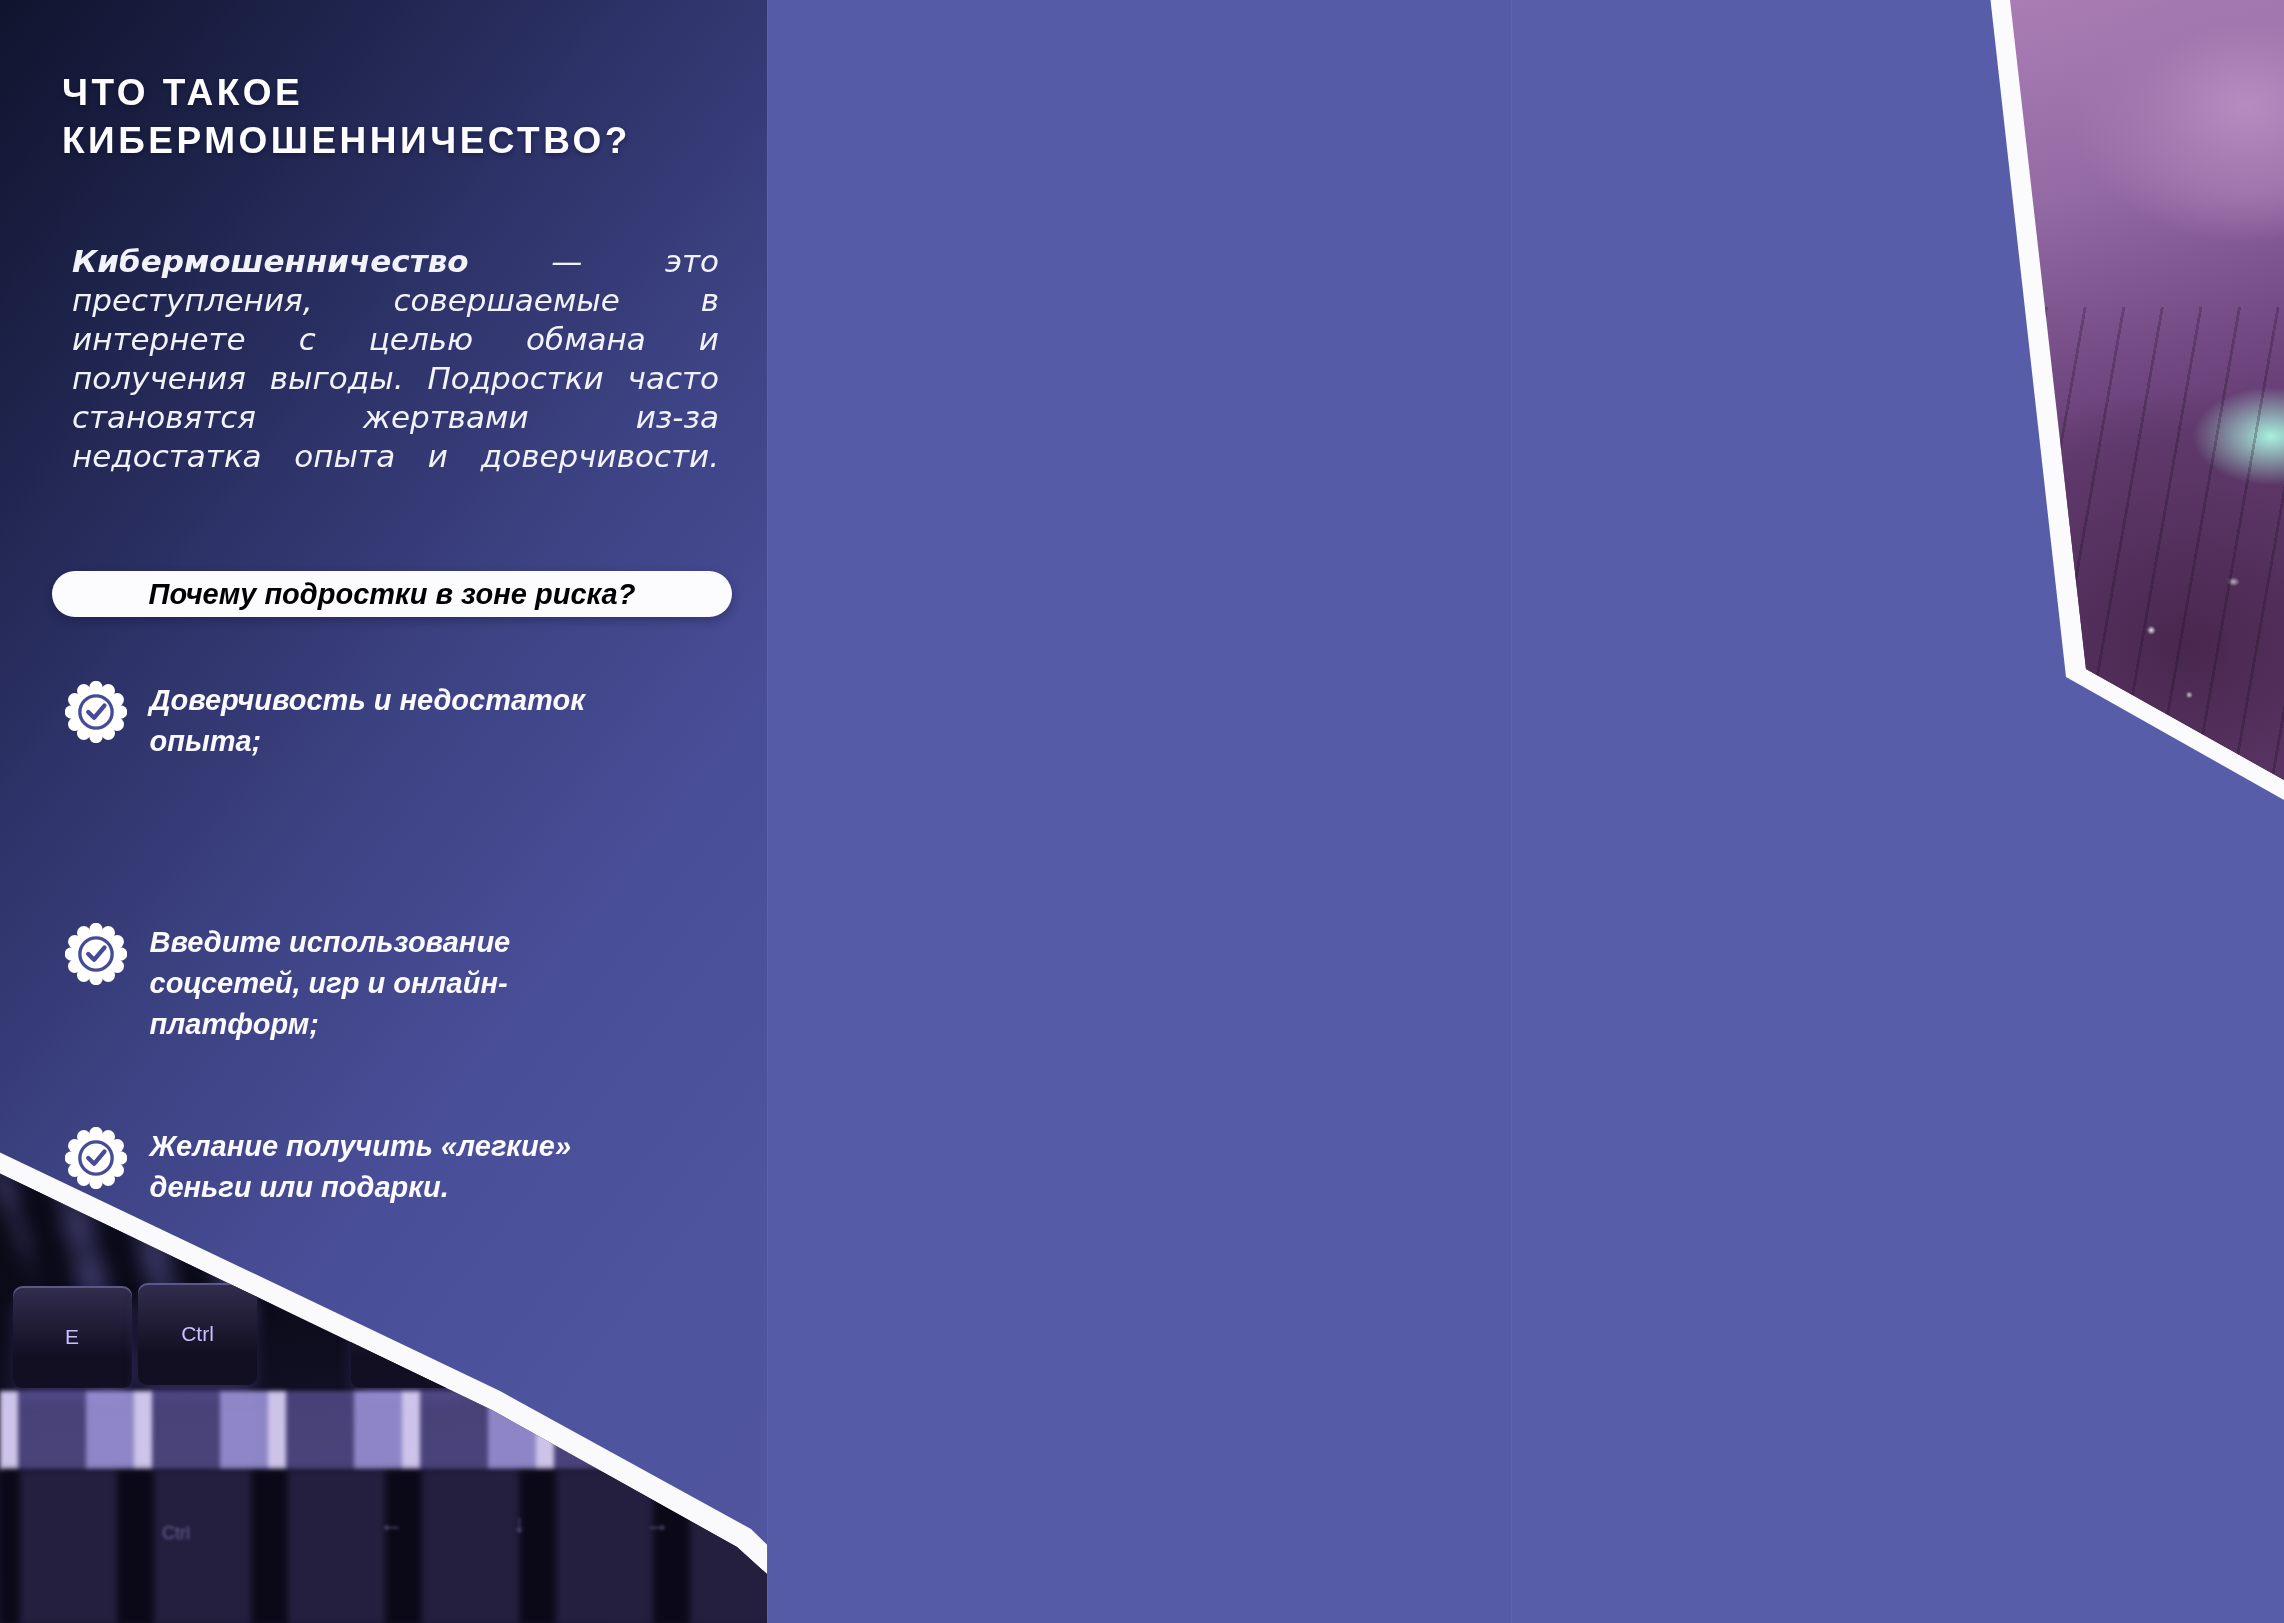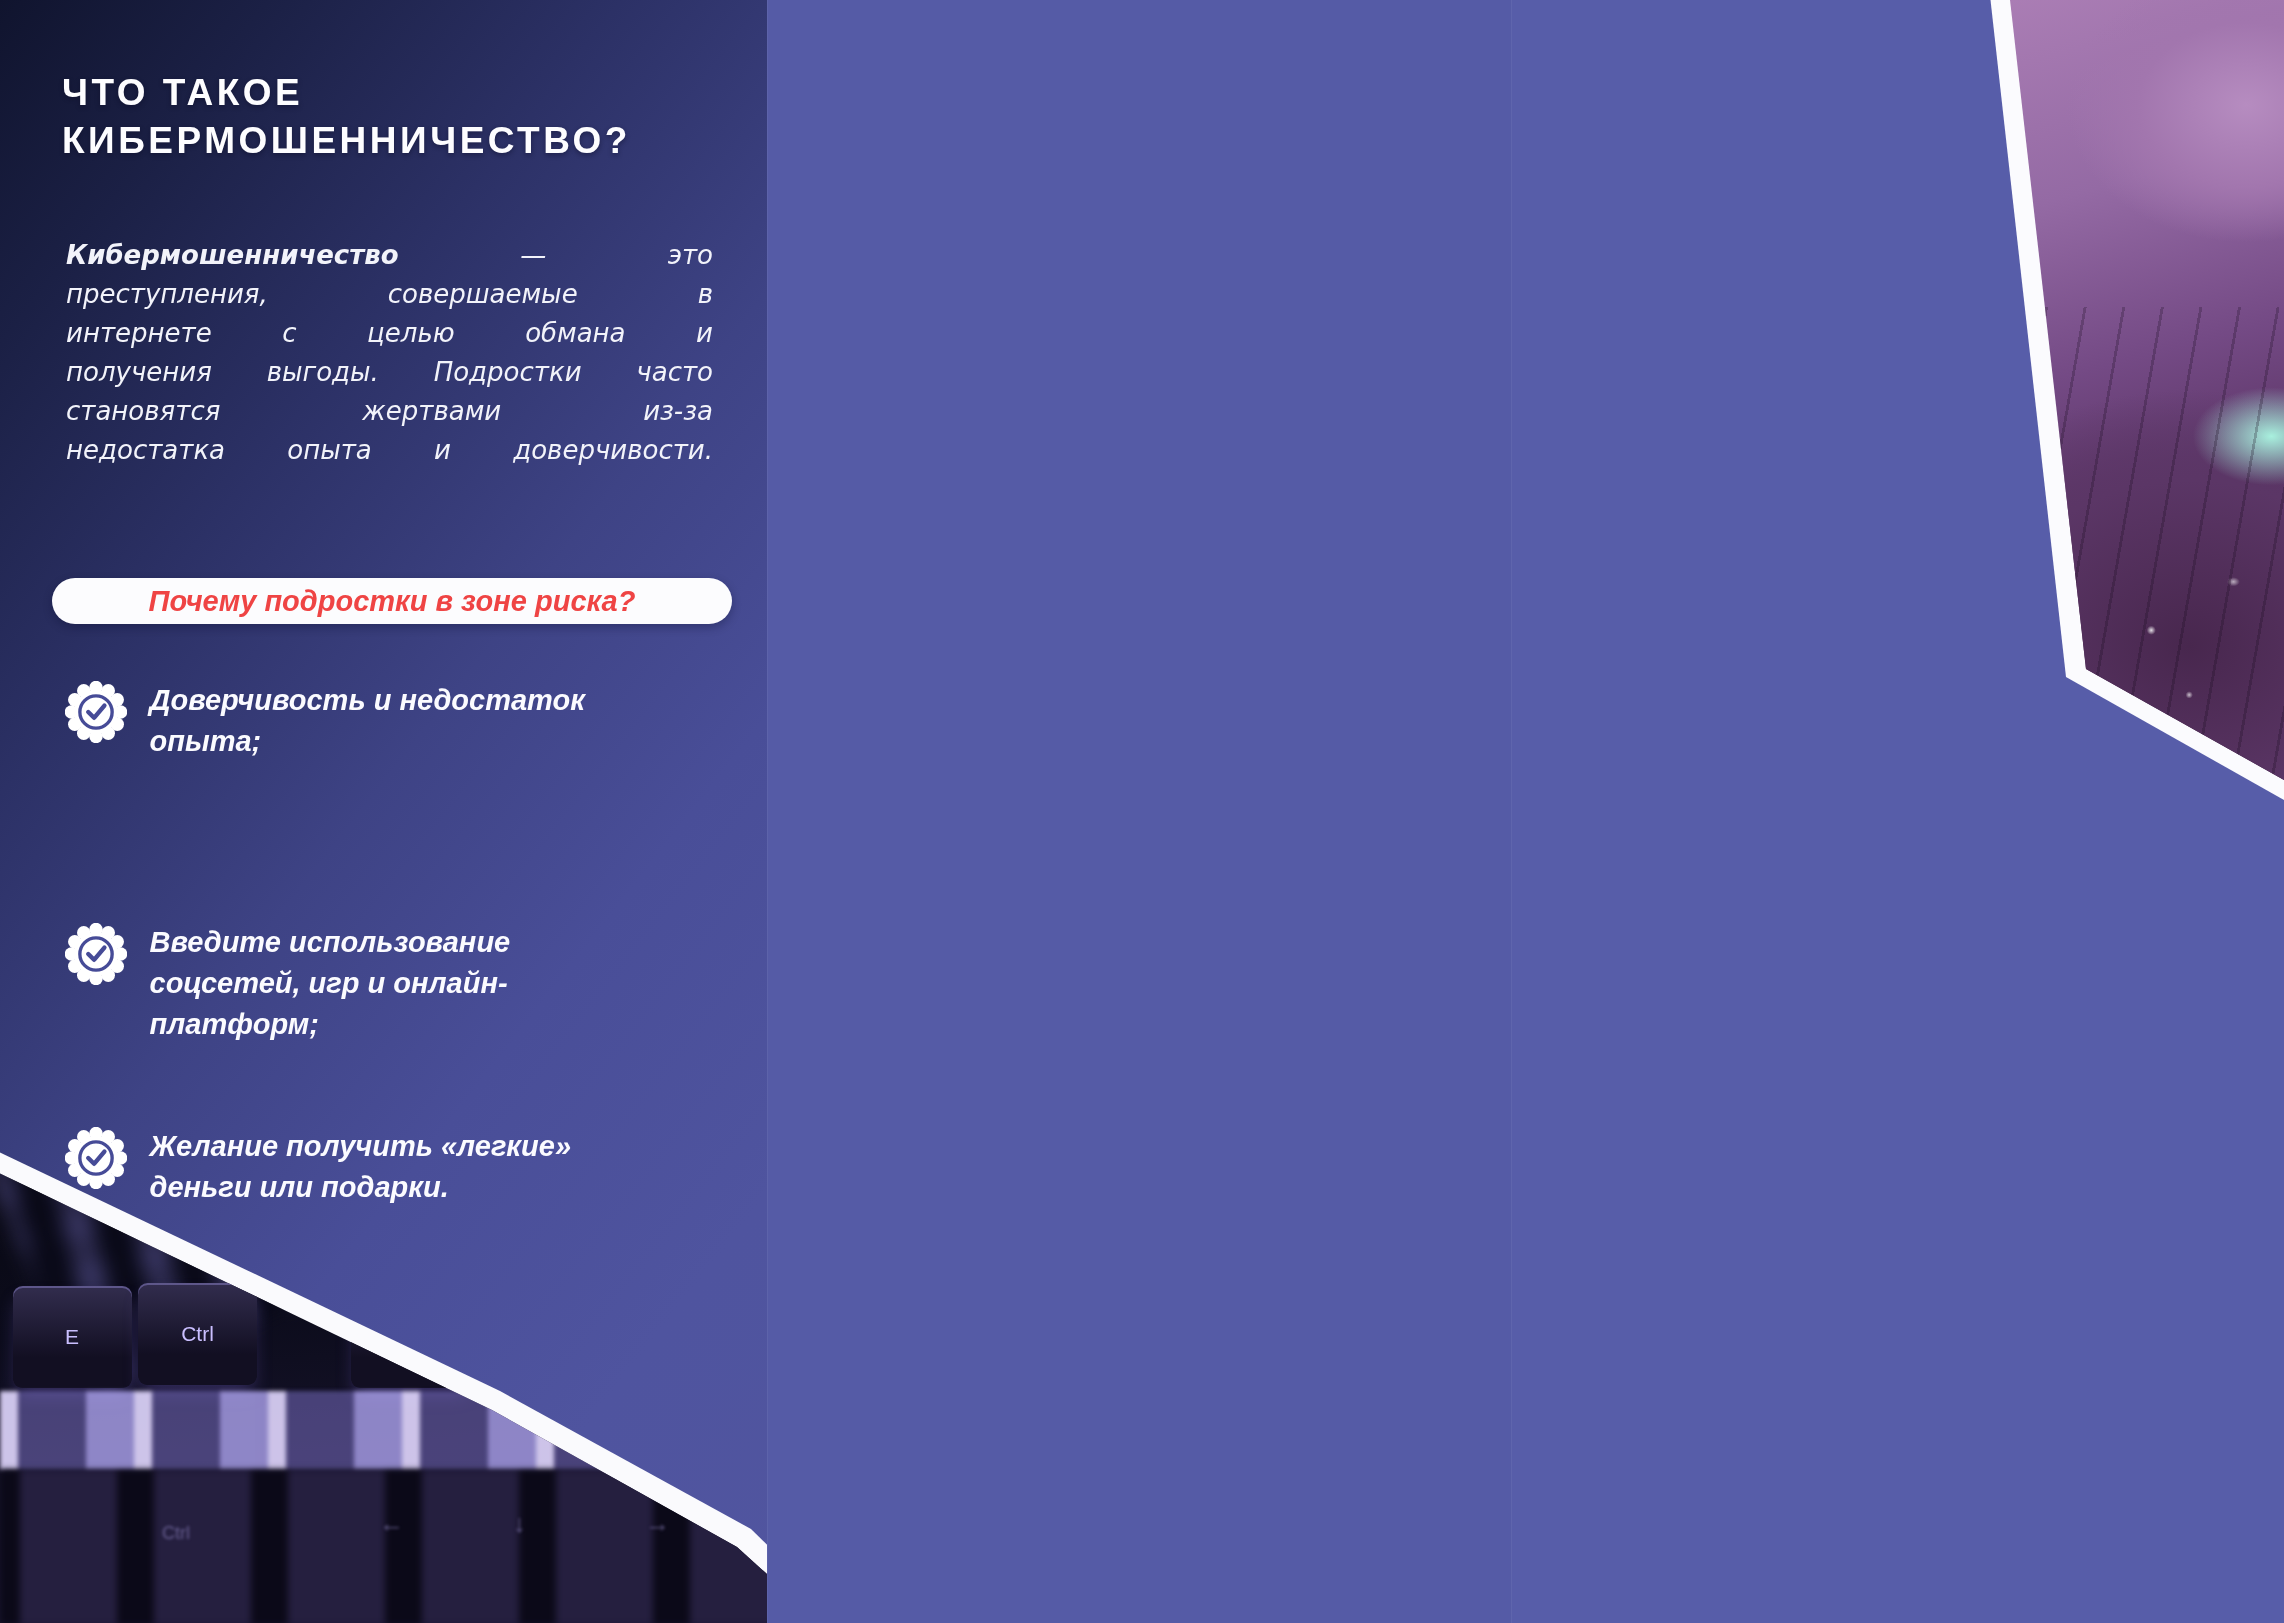--- a/index.html
+++ b/index.html
@@ -9,28 +9,28 @@
   .col-left{left:0;width:767px;
     background:linear-gradient(128deg,#10142e 0%,#1b2045 13%,#2c3166 30%,#3e4385 48%,#494e98 64%,#4f549f 82%,#51559f 100%);}
   .col-mid{left:767px;width:744px;background:#555ba6;border-left:1.4px solid rgba(255,255,255,0.05);}
   .col-right{left:1511px;width:773px;background:#575da9;border-left:1.4px solid rgba(255,255,255,0.05);}
 
   
   .left-title{position:absolute;left:62px;top:69px;width:682px;margin:0;
     color:#fdfdff;font-family:"Liberation Sans",sans-serif;font-weight:bold;
     font-size:37px;line-height:48px;letter-spacing:3.5px;white-space:pre-line;
     text-shadow:0 2.1px 5.6px rgba(10,10,35,.45);}
-  .left-intro{position:absolute;left:62px;top:232px;width:647px;margin:4px;
-    color:#f2f3fa;font-style:italic;font-size:26px;line-height:39px;
+  .left-intro{position:absolute;left:62px;top:232px;width:647px;margin:10px;
+    color:#f2f3fa;font-style:italic;font-size:31px;line-height:39px;
     white-space:pre-line;text-align:justify;text-align-last:justify;}
   .left-intro .lead{font-weight:bold;}
 
-  .pill{position:absolute;background:#fcfcfe;color:#ef4444;
+  .pill{position:absolute;background:#fcfcfe;color:#000000;
     font-family:"Liberation Sans",sans-serif;font-weight:bold;font-style:italic;
-    text-align:center;box-shadow:0 3.5px 9.8px rgba(8,10,40,.3);margin-top:7px;}
+    text-align:center;box-shadow:0 3.5px 9.8px rgba(8,10,40,.3);}
   .risk-pill{left:52px;top:571px;width:680px;height:46px;border-radius:32px;
     font-size:29px;line-height:46px;}
 
   .risk-list{position:absolute;left:65px;top:680px;width:668px;margin:0;padding:0;list-style:none;}
   .risk-list li{display:flex;align-items:flex-start;gap:22.5px;}
   .risk-list li + li.g1{margin-top:160px;}
   .risk-list li + li.g2{margin-top:81px;}
   .seal{flex:0 0 62px;width:62px;height:62px;margin-top:1.4px;}
   .risk-text{color:#fbfbff;font-family:"Liberation Sans",sans-serif;
     font-weight:bold;font-style:italic;font-size:29px;line-height:41px;white-space:pre-line;}

